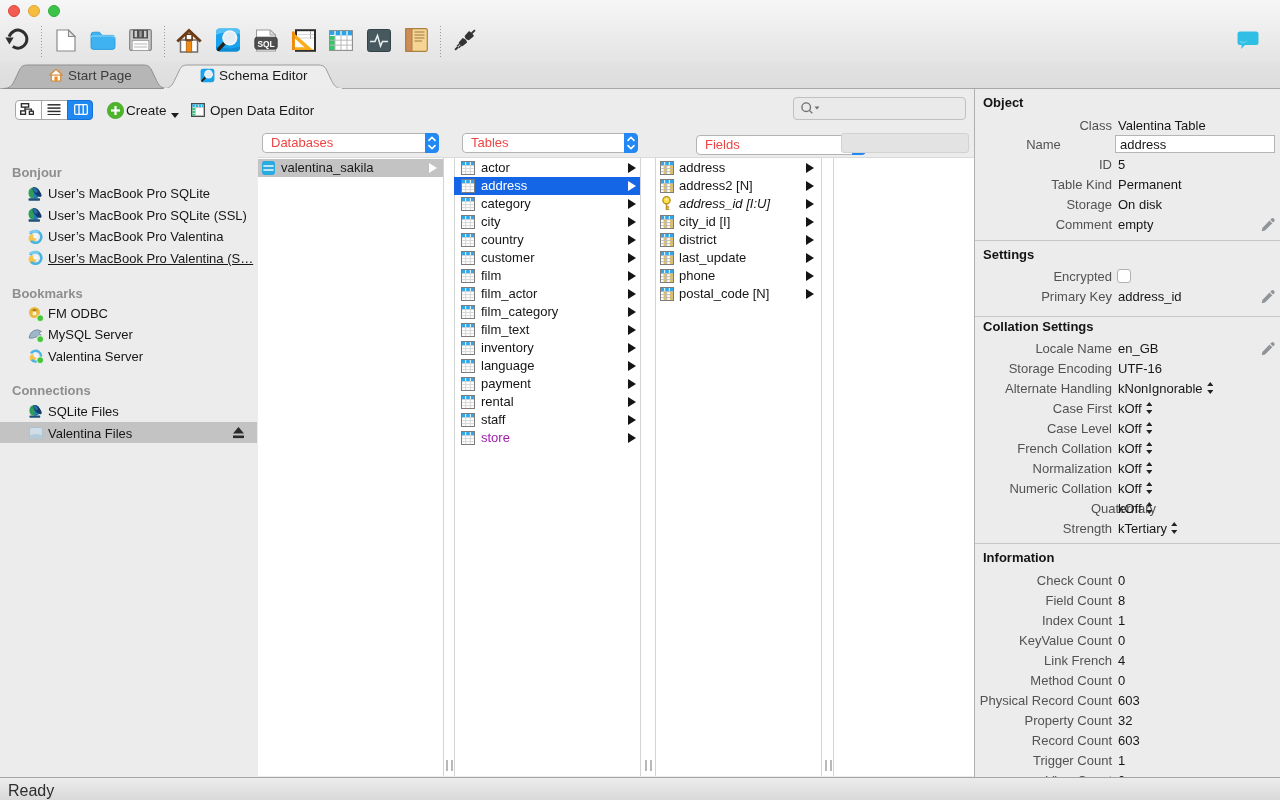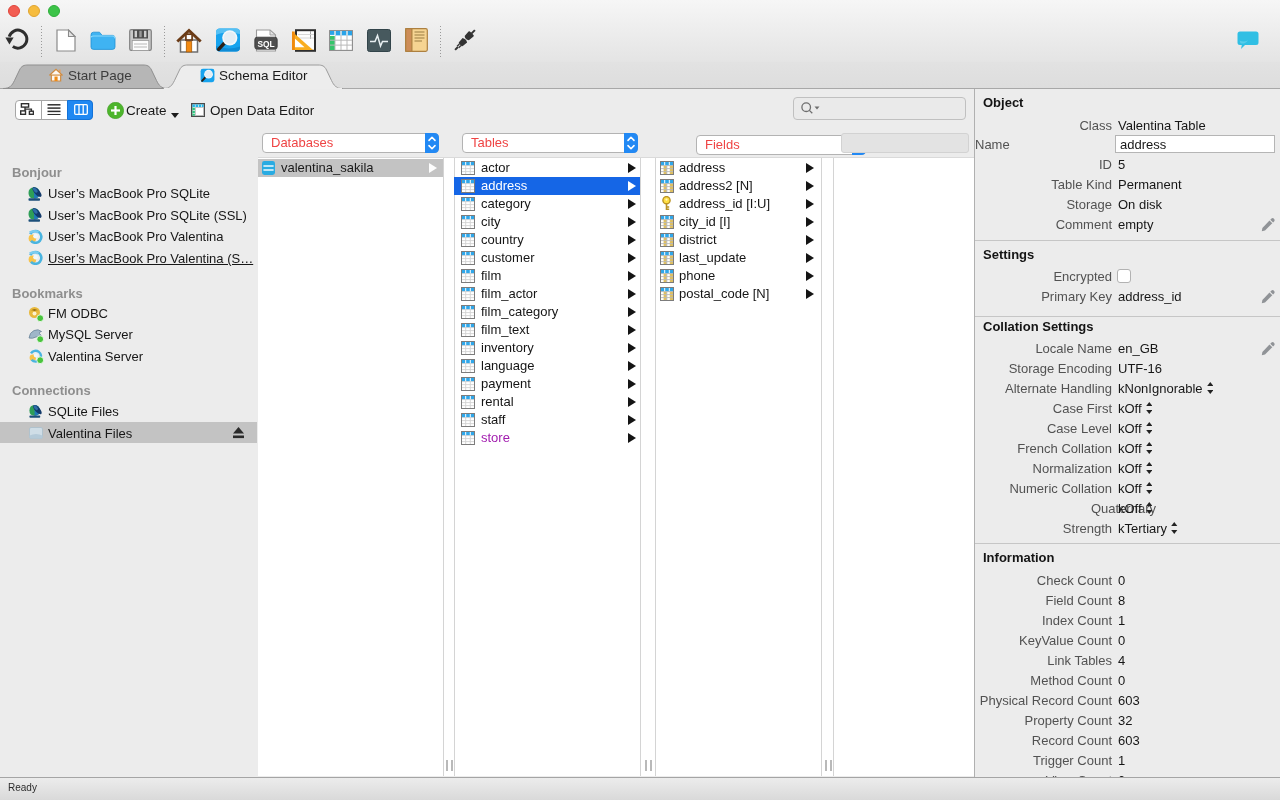--- a/index.html
+++ b/index.html
@@ -15,21 +15,21 @@
      background-size:1px 3px; }
   
   #subbar { left:0; top:89px; width:974px; height:69px; background:#ececec; }
   
   #cols { left:258px; top:158px; width:716px; height:618px; background:#fff; }
   .colline { top:158px; height:618px; width:1px; background:#d4d4d4; }
   #rightpanel { left:975px; top:89px; width:305px; height:688px; background:#ececec; }
   #vdivider { left:974px; top:89px; width:1px; height:688px; background:#b0b0b0; }
   #hline-tab { left:0; top:88px; width:1280px; height:1px; background:#a8a8a8; }
   #statusbar { left:0; top:777px; width:1280px; height:23px; background:linear-gradient(#ececec,#d9d9d9); border-top:1px solid #a5a5a5; }
-  #statusbar span { position:absolute; left:8px; top:4px; font-size:10px; color:#2d2d2d; }
+  #statusbar span { position:absolute; left:8px; top:4px; font-size:16px; color:#2d2d2d; }
   
   .lrow { position:absolute; height:18px; line-height:18px; white-space:nowrap; }
   .sidehead { position:absolute; left:12px; font-weight:bold; color:#8e8e8e; }
   .sideitem { position:absolute; left:48px; color:#171717; white-space:nowrap; }
   .dropdown { height:20px; background:#fff; border:1px solid #b3b3b3; border-radius:4px; line-height:18px; padding-left:8px; color:#ef4444; }
   .dropdown svg.step { position:absolute; right:-1px; top:-1px; }
   .grip { top:760px; width:7px; height:11px; border-left:2px solid #b9b9b9; border-right:2px solid #b9b9b9; }
 </style>
 </head>
 <body>
@@ -621,21 +621,21 @@
   </svg>
   <div class="abs lrow" style="left:679px;top:177px;color:#151515;">address2 [N]</div>
   <svg class="abs" style="left:806px;top:181px;" width="8" height="10" viewBox="0 0 8 10">
     <path d="M0 0 L8 5 L0 10 Z" fill="#141414"></path>
   </svg>
   <svg class="abs" style="left:660px;top:196px;" width="13" height="15" viewBox="0 0 13 15">
     <circle cx="6.5" cy="4.2" r="3.6" fill="#ffdf42" stroke="#ba9326" stroke-width="1.4"></circle>
     <circle cx="6.5" cy="3.6" r="1.1" fill="#fff6c8"></circle>
     <path d="M6.5 7.8 V14 M6.5 11 H9.2 M6.5 13.3 H9.2" fill="none" stroke="#ba9326" stroke-width="1.6"></path>
   </svg>
-  <div class="abs lrow" style="left:679px;top:195px;color:#151515;">address_id [I:U]</div>
+  <div class="abs lrow" style="left:679px;top:195px;color:#151515;font-style:italic;">address_id [I:U]</div>
   <svg class="abs" style="left:806px;top:199px;" width="8" height="10" viewBox="0 0 8 10">
     <path d="M0 0 L8 5 L0 10 Z" fill="#141414"></path>
   </svg>
   <svg class="abs" style="left:660px;top:215px;" width="14" height="14" viewBox="0 0 14 14">
     <rect x="0.5" y="0.5" width="13" height="13" fill="#fff" stroke="#7c7c7c" stroke-width="1"></rect>
     <rect x="1" y="1" width="12" height="3.6" fill="#2fa7ea"></rect>
     <rect x="3.6" y="4.6" width="3.2" height="8.4" fill="#e0c060"></rect>
     <rect x="9.8" y="4.6" width="3.2" height="8.4" fill="#e0c060"></rect>
     <g stroke="#fff" stroke-width="1">
       <line x1="4.7" y1="1" x2="4.7" y2="4.6"></line>
@@ -806,21 +806,21 @@
     <path d="M1.5 10.5 Q8 7.5 14.5 10.5 V12 Q14.5 13.5 13 13.5 H3 Q1.5 13.5 1.5 12 Z" fill="#b5cad8"></path>
   </svg>
   <div class="abs sideitem" style="top:425.5px;">Valentina Files</div>
   <svg class="abs" style="left:232px;top:426px;" width="13" height="13" viewBox="0 0 13 13">
     <path d="M6.5 1 L12 7.5 H1 Z" fill="#2b2b2b"></path>
     <rect x="1" y="9.5" width="11" height="2.6" fill="#2b2b2b"></rect>
   </svg>
   <div class="abs" style="left:983px;top:95px;font-weight:bold;color:#141414;">Object</div>
   <div class="abs" style="left:975px;top:118px;width:137px;text-align:right;color:#525252;white-space:nowrap;">Class</div>
   <div class="abs" style="left:1118px;top:118px;color:#161616;white-space:nowrap;">Valentina Table</div>
-  <div class="abs" style="left:975px;top:137px;width:137px;text-align:left;color:#525252;white-space:nowrap;">Name</div>
+  <div class="abs" style="left:975px;top:137px;width:137px;text-align:center;color:#525252;white-space:nowrap;">Name</div>
   <div class="abs" style="left:1115px;top:135px;width:160px;height:18px;background:#fff;border:1px solid #b5b5b5;"></div>
   <div class="abs" style="left:1120px;top:137px;color:#161616;">address</div>
   <div class="abs" style="left:975px;top:157px;width:137px;text-align:right;color:#525252;white-space:nowrap;">ID</div>
   <div class="abs" style="left:1118px;top:157px;color:#161616;white-space:nowrap;">5</div>
   <div class="abs" style="left:975px;top:177px;width:137px;text-align:right;color:#525252;white-space:nowrap;">Table Kind</div>
   <div class="abs" style="left:1118px;top:177px;color:#161616;white-space:nowrap;">Permanent</div>
   <div class="abs" style="left:975px;top:197px;width:137px;text-align:right;color:#525252;white-space:nowrap;">Storage</div>
   <div class="abs" style="left:1118px;top:197px;color:#161616;white-space:nowrap;">On disk</div>
   <div class="abs" style="left:975px;top:217px;width:137px;text-align:right;color:#525252;white-space:nowrap;">Comment</div>
   <div class="abs" style="left:1118px;top:217px;color:#161616;white-space:nowrap;">empty</div>
@@ -891,21 +891,21 @@
   <div class="abs" style="left:975px;top:543px;width:305px;height:1px;background:#c6c6c6;"></div>
   <div class="abs" style="left:983px;top:550px;font-weight:bold;color:#141414;">Information</div>
   <div class="abs" style="left:975px;top:573px;width:137px;text-align:right;color:#525252;white-space:nowrap;">Check Count</div>
   <div class="abs" style="left:1118px;top:573px;color:#161616;white-space:nowrap;">0</div>
   <div class="abs" style="left:975px;top:593px;width:137px;text-align:right;color:#525252;white-space:nowrap;">Field Count</div>
   <div class="abs" style="left:1118px;top:593px;color:#161616;white-space:nowrap;">8</div>
   <div class="abs" style="left:975px;top:613px;width:137px;text-align:right;color:#525252;white-space:nowrap;">Index Count</div>
   <div class="abs" style="left:1118px;top:613px;color:#161616;white-space:nowrap;">1</div>
   <div class="abs" style="left:975px;top:633px;width:137px;text-align:right;color:#525252;white-space:nowrap;">KeyValue Count</div>
   <div class="abs" style="left:1118px;top:633px;color:#161616;white-space:nowrap;">0</div>
-  <div class="abs" style="left:975px;top:653px;width:137px;text-align:right;color:#525252;white-space:nowrap;">Link Tables</div>
+  <div class="abs" style="left:975px;top:653px;width:137px;text-align:right;color:#525252;white-space:nowrap;">Link French</div>
   <div class="abs" style="left:1118px;top:653px;color:#161616;white-space:nowrap;">4</div>
   <div class="abs" style="left:975px;top:673px;width:137px;text-align:right;color:#525252;white-space:nowrap;">Method Count</div>
   <div class="abs" style="left:1118px;top:673px;color:#161616;white-space:nowrap;">0</div>
   <div class="abs" style="left:975px;top:693px;width:137px;text-align:right;color:#525252;white-space:nowrap;">Physical Record Count</div>
   <div class="abs" style="left:1118px;top:693px;color:#161616;white-space:nowrap;">603</div>
   <div class="abs" style="left:975px;top:713px;width:137px;text-align:right;color:#525252;white-space:nowrap;">Property Count</div>
   <div class="abs" style="left:1118px;top:713px;color:#161616;white-space:nowrap;">32</div>
   <div class="abs" style="left:975px;top:733px;width:137px;text-align:right;color:#525252;white-space:nowrap;">Record Count</div>
   <div class="abs" style="left:1118px;top:733px;color:#161616;white-space:nowrap;">603</div>
   <div class="abs" style="left:975px;top:753px;width:137px;text-align:right;color:#525252;white-space:nowrap;">Trigger Count</div>

